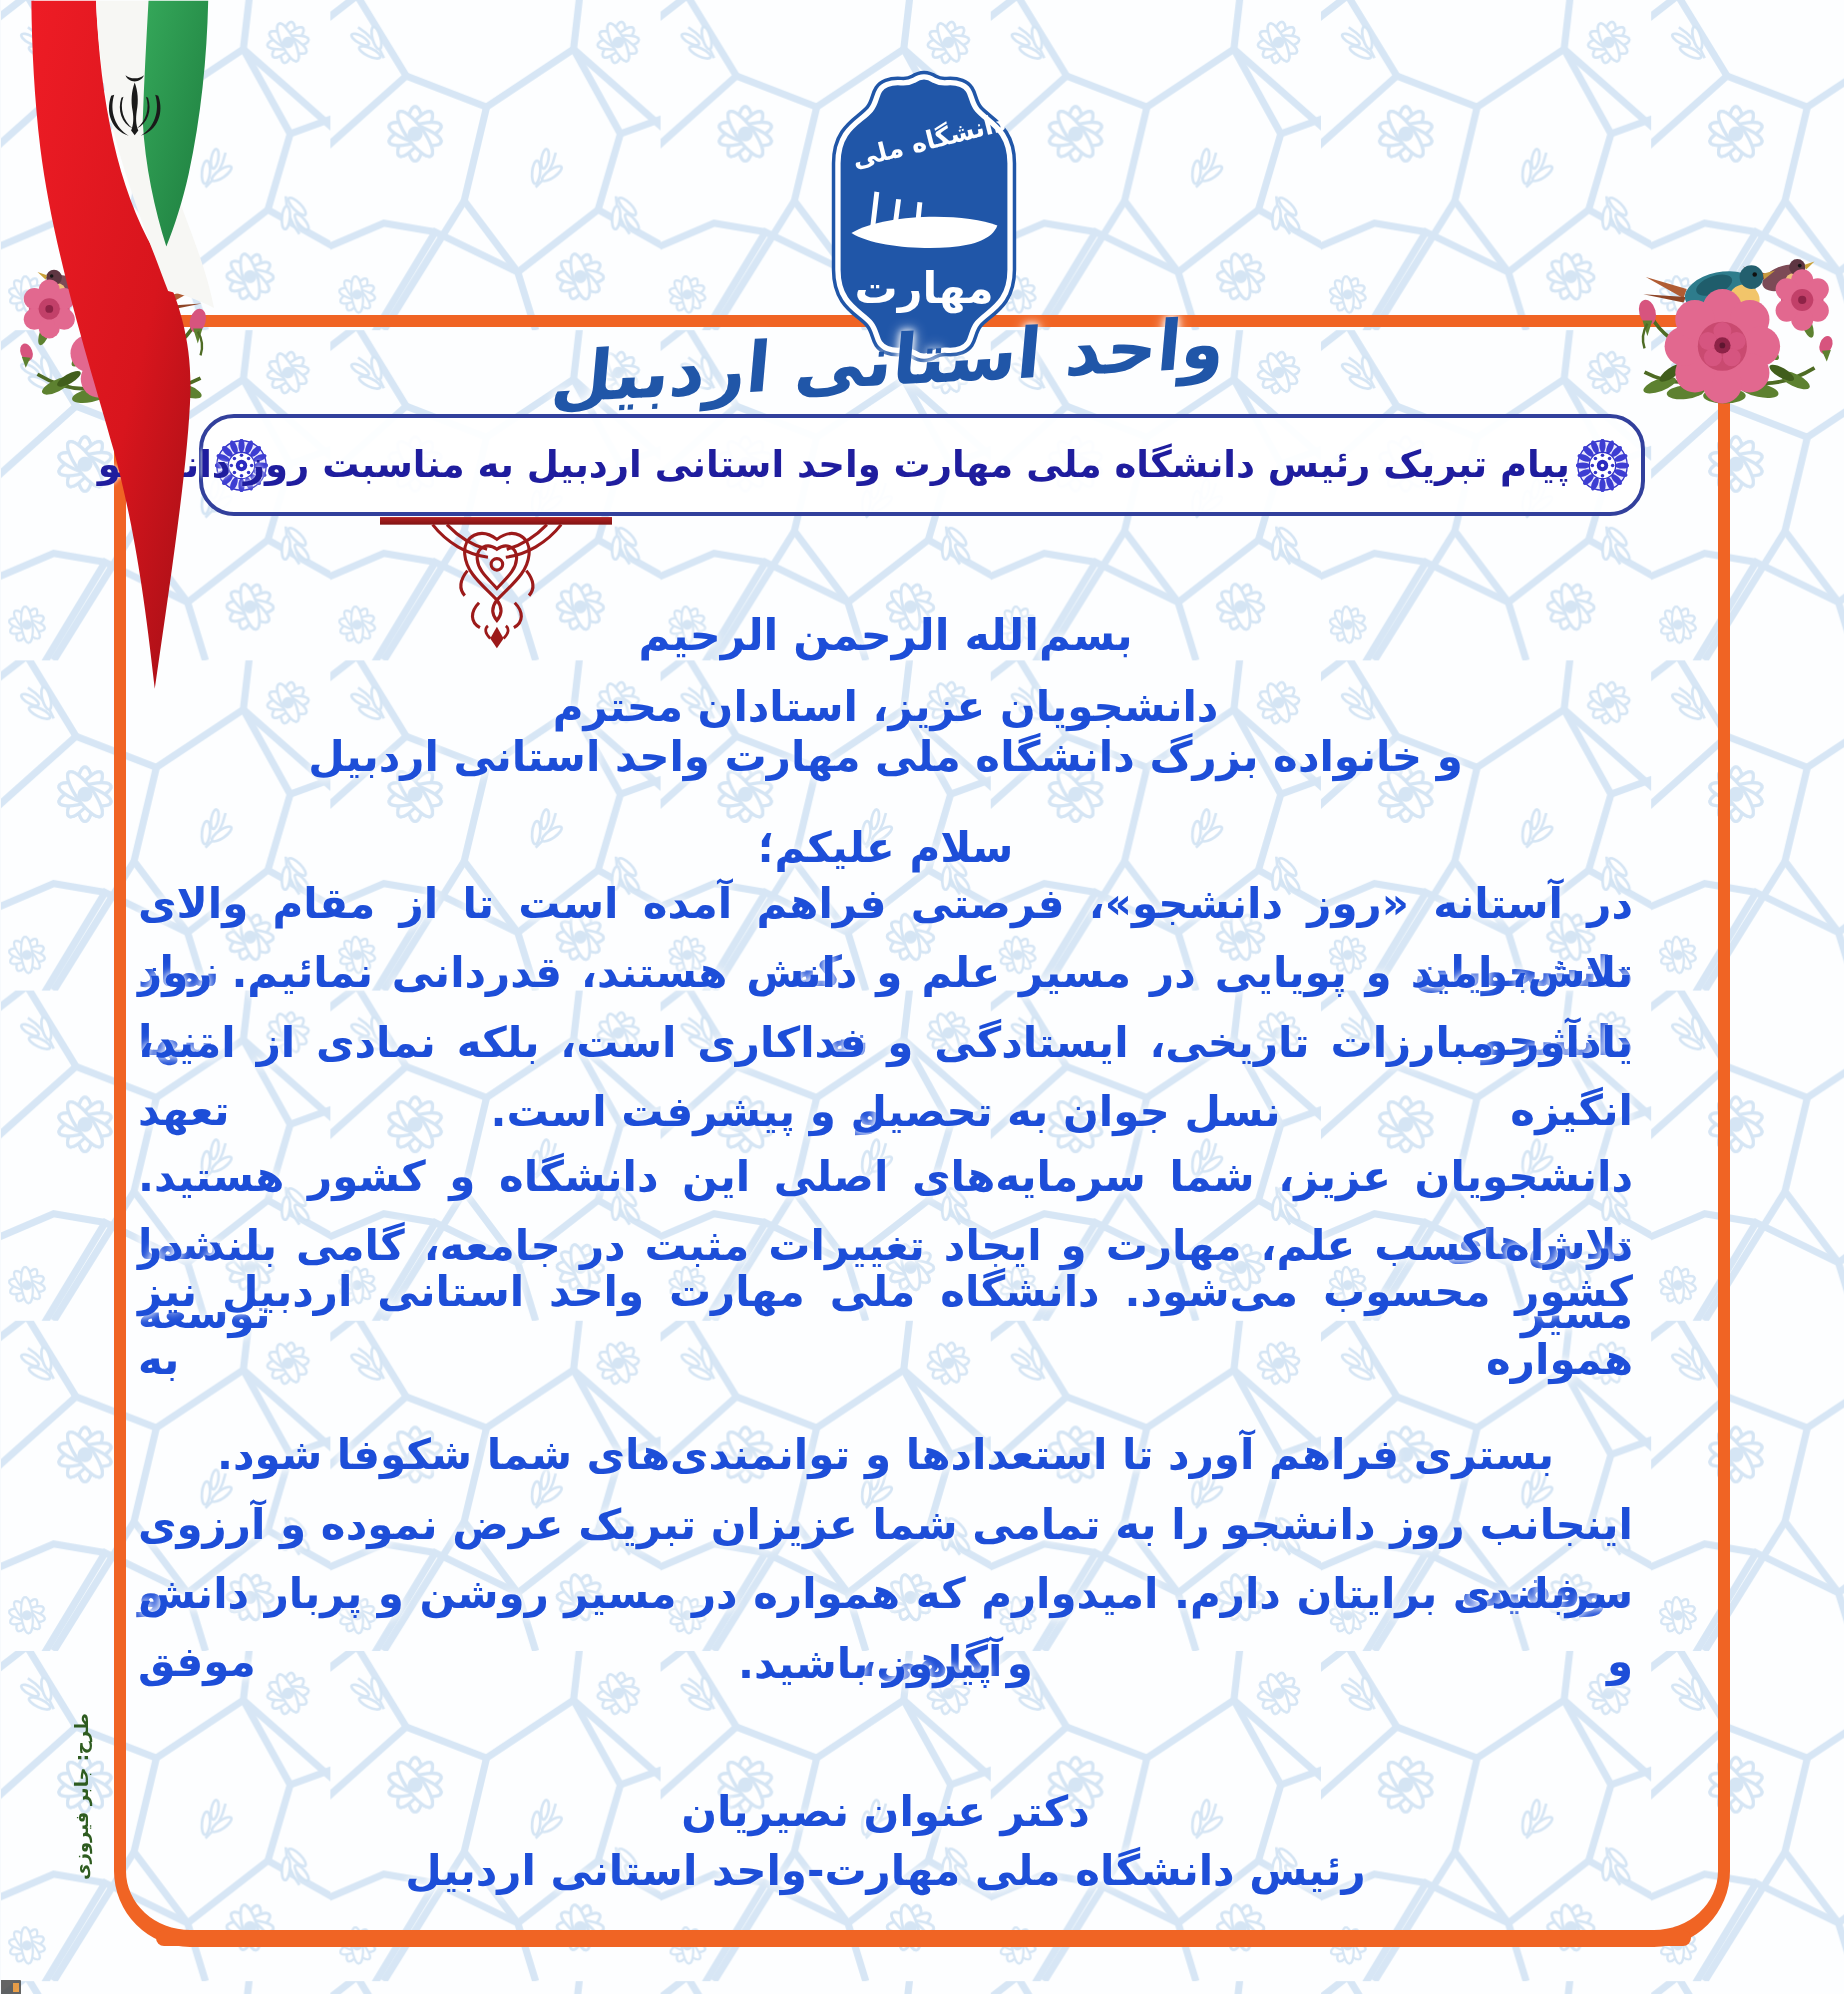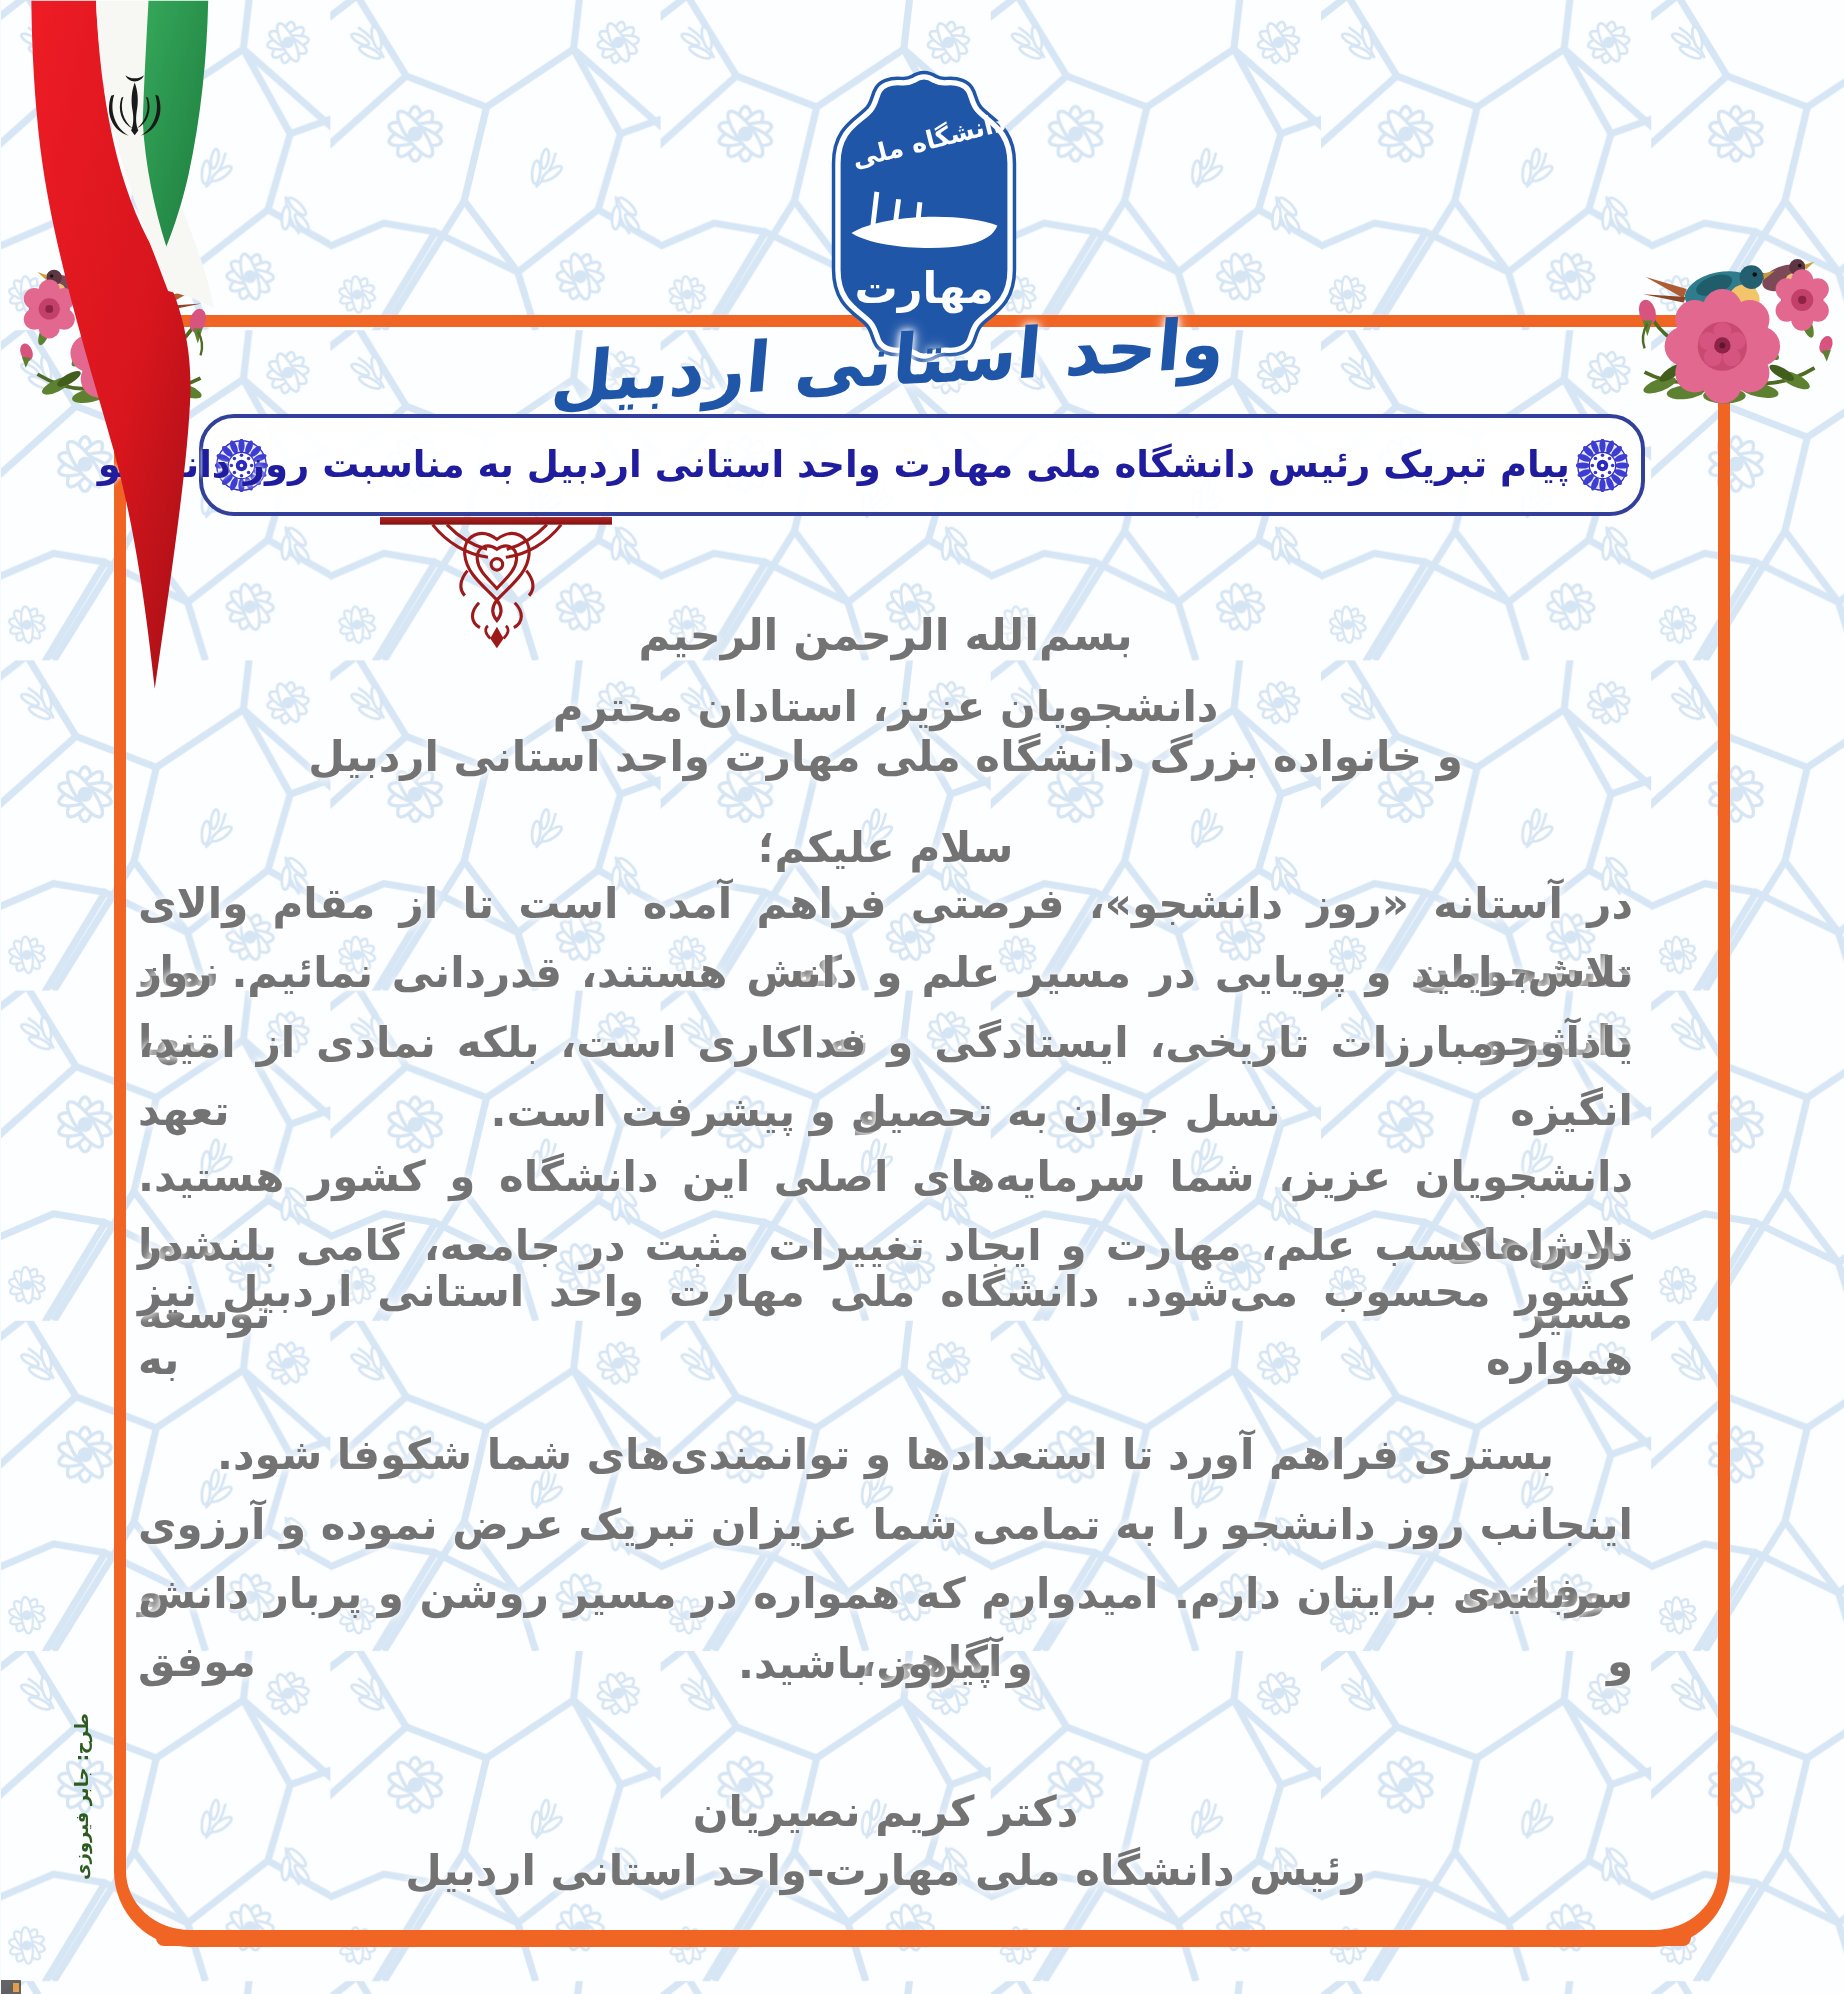--- a/index.html
+++ b/index.html
@@ -53,21 +53,21 @@
   .rosette.left{left:11.6px;}
   .rosette.right{right:11.6px;}
   
   #pendant{left:380px;top:517px;width:232px;height:134px;z-index:3;}
   
   .bodytext{
     left:138px;top:593px;width:1495px;height:1330px;z-index:4;direction:rtl;
   }
   .bline{
     position:absolute;left:0;right:0;height:68px;line-height:68px;
-    font-size:42px;font-weight:bold;color:#737373;
+    font-size:42px;font-weight:bold;color:#1d4ed8;
     text-shadow:0 0 6.2px rgba(255,255,255,.95),0 0 11.6px rgba(255,255,255,.85);
     white-space:nowrap;
   }
   .bline.c{text-align:center;}
   .bline.r{text-align:center;}
   .bline.j{text-align:justify;text-align-last:justify;white-space:normal;}
   .bism{font-size:43px;}
   
   .credit{
     left:71px;top:1890px;width:187px;height:23px;z-index:2;
@@ -353,21 +353,21 @@
   <div class="bline j" style="top:346px">تلاش، امید و پویایی در مسیر علم و دانش هستند، قدردانی نمائیم. روز دانشجو نه تنها</div>
   <div class="bline j" style="top:416px">یادآور مبارزات تاریخی، ایستادگی و فداکاری است، بلکه نمادی از امید، انگیزه و تعهد</div>
   <div class="bline r" style="top:485px">نسل جوان به تحصیل و پیشرفت است.</div>
   <div class="bline j" style="top:550px">دانشجویان عزیز، شما سرمایه‌های اصلی این دانشگاه و کشور هستید. تلاش‌های شما</div>
   <div class="bline j" style="top:619px">در راه کسب علم، مهارت و ایجاد تغییرات مثبت در جامعه، گامی بلند در مسیر توسعه</div>
   <div class="bline j" style="top:665px">کشور محسوب می‌شود. دانشگاه ملی مهارت واحد استانی اردبیل نیز همواره به</div>
   <div class="bline r" style="top:828px">بستری فراهم آورد تا استعدادها و توانمندی‌های شما شکوفا شود.</div>
   <div class="bline j" style="top:898px">اینجانب روز دانشجو را به تمامی شما عزیزان تبریک عرض نموده و آرزوی موفقیت و</div>
   <div class="bline j" style="top:967px">سربلندی برایتان دارم. امیدوارم که همواره در مسیر روشن و پربار دانش و آگاهی، موفق</div>
   <div class="bline r" style="top:1037px">و پیروز باشید.</div>
-  <div class="bline r" style="top:1185px">دکتر کریم نصیریان</div>
+  <div class="bline r" style="top:1185px">دکتر عنوان نصیریان</div>
   <div class="bline r" style="top:1244px">رئیس دانشگاه ملی مهارت-واحد استانی اردبیل</div>
 </div>
 
 <div class="abs credit">طرح: جابر فیروزی</div>
 
 <div class="abs watermark">
     <span></span>
   </div>
 
 

